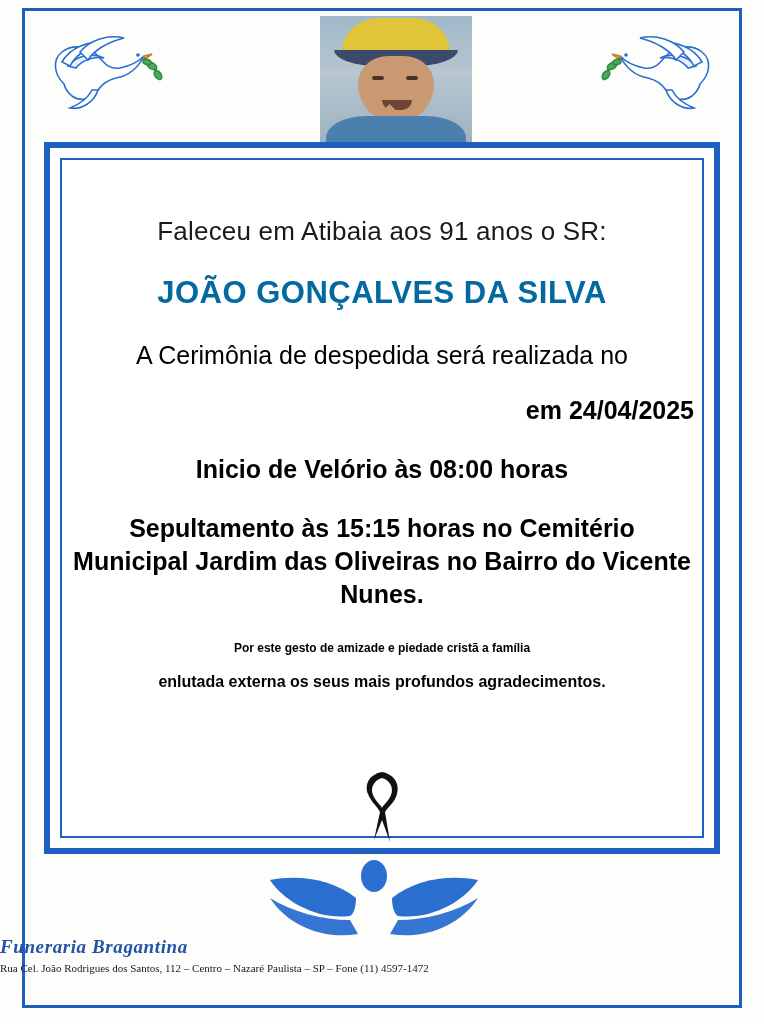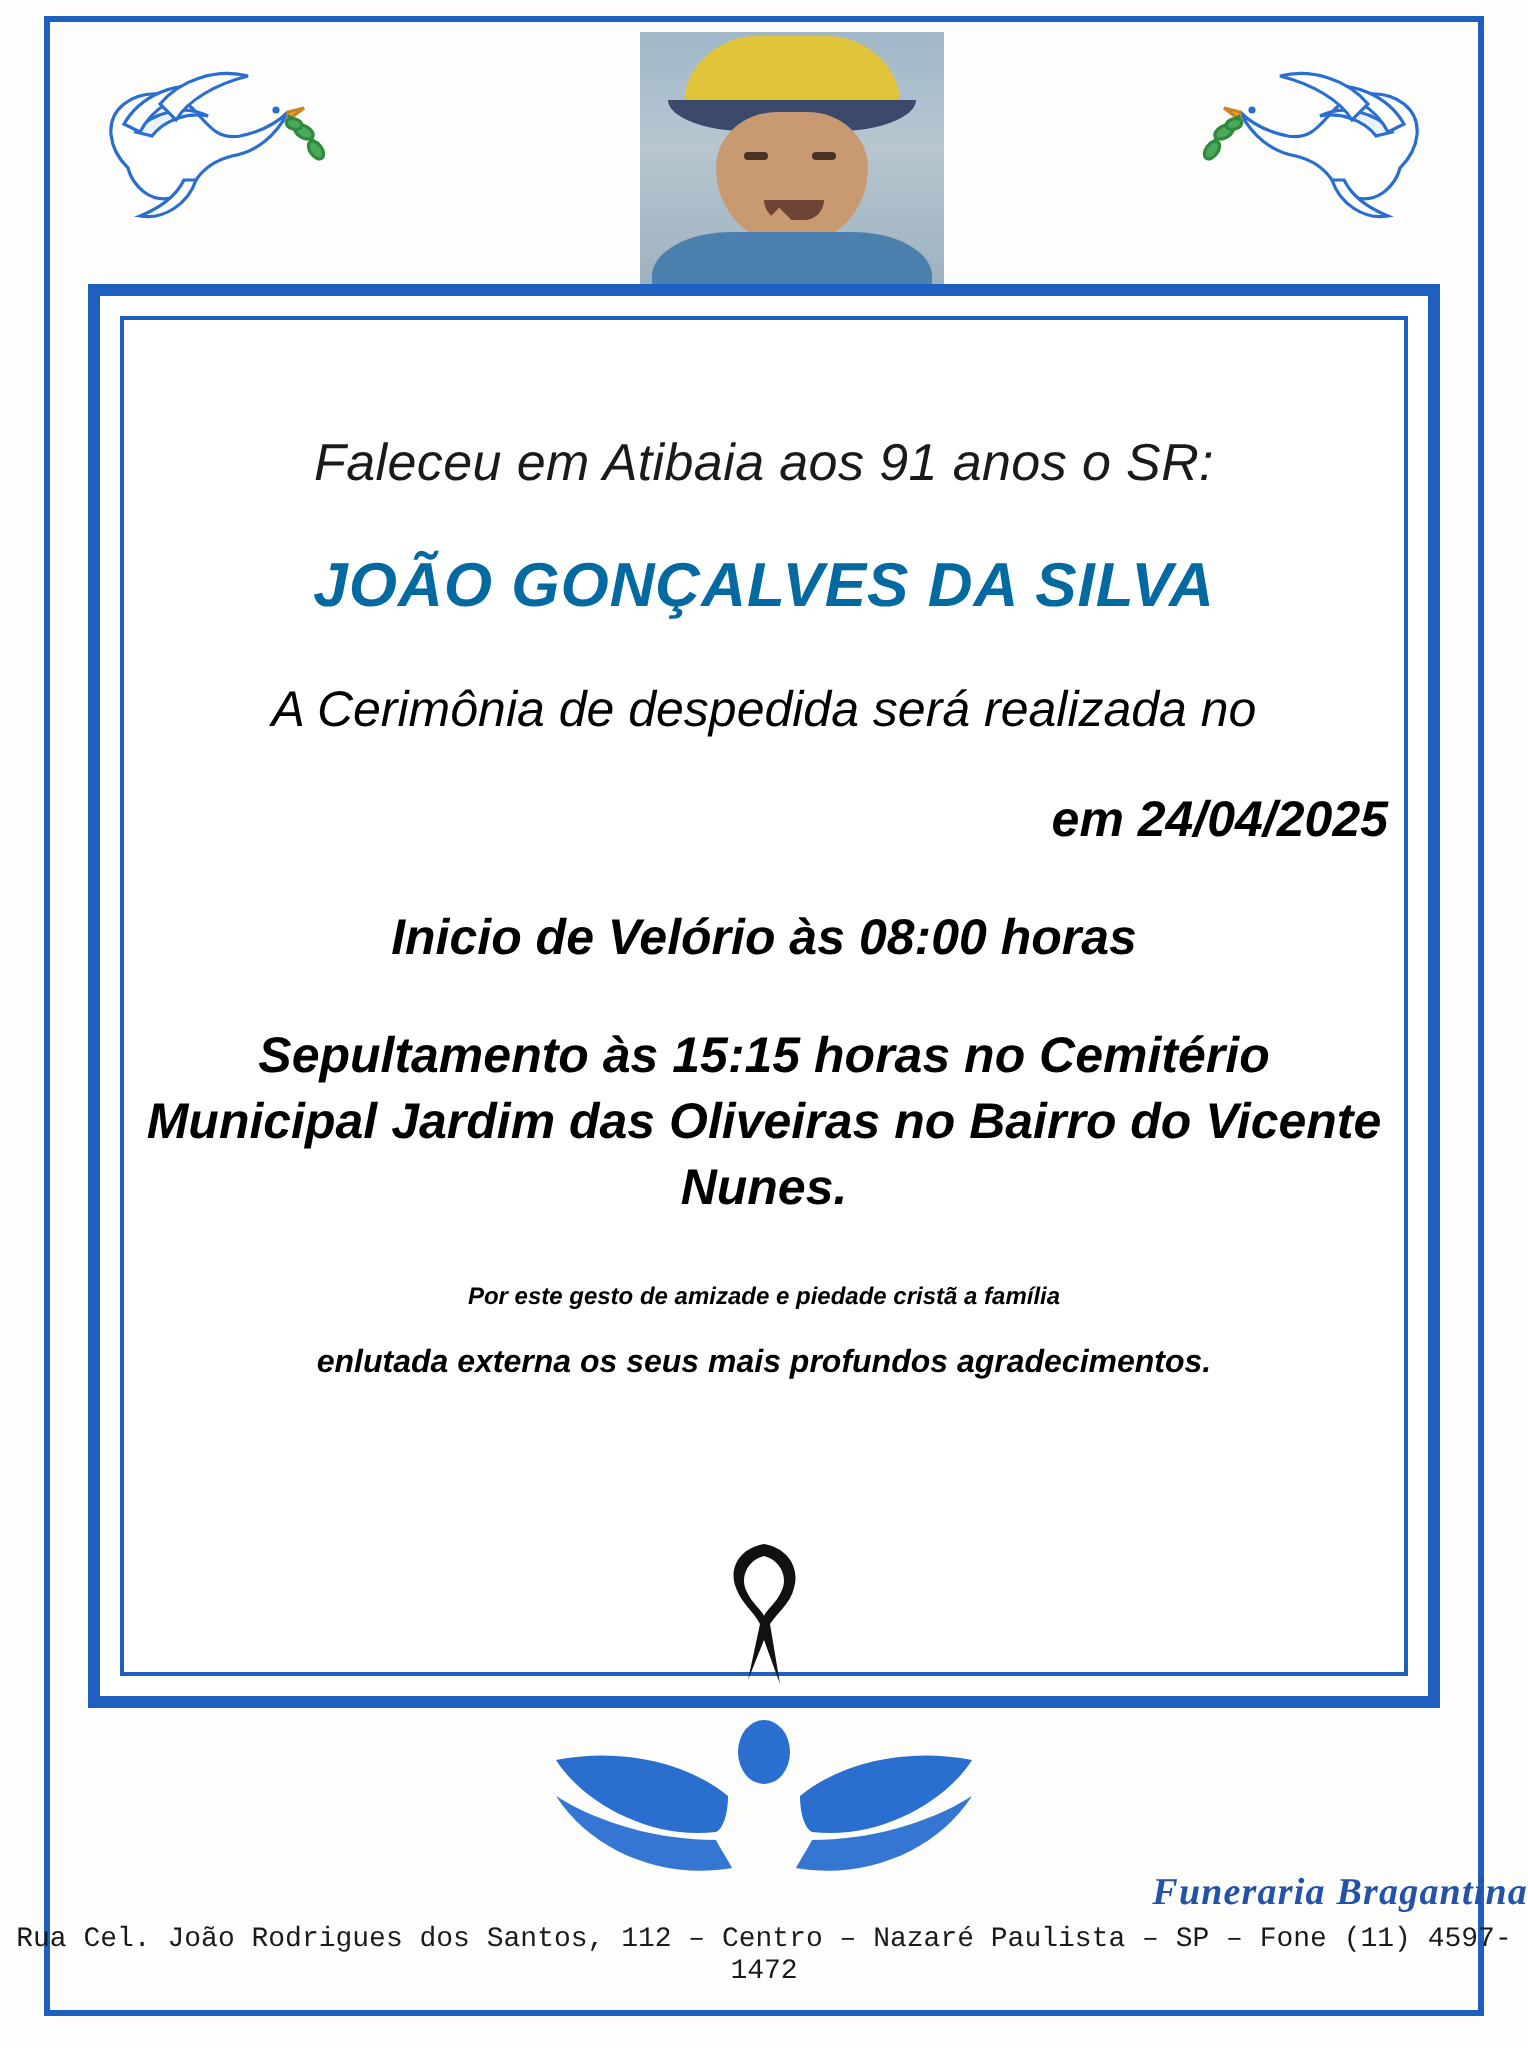--- a/index.html
+++ b/index.html
@@ -149,21 +149,20 @@
   .dove.right { right: 34px; }
 
   
   .content {
     position: absolute;
     left: 70px;
     top: 168px;
     width: 624px;
     text-align: center;
     color: #000000;
-    font-style: italic;
   }
   .line-1 {
     font-size: 26px;
     color: #1a1a1a;
     margin-top: 48px;
     letter-spacing: 0.2px;
   }
   .name {
     font-size: 31px;
     font-weight: bold;
@@ -216,43 +215,42 @@
     top: 762px;
     width: 60px;
     height: 84px;
     z-index: 3;
   }
 
   
   .logo-wrap {
     position: absolute;
     left: 0;
-    right: 0;
+    right: 17px;
     top: 858px;
-    text-align: right;
+    text-align: left;
   }
   .logo-svg { display: block; margin: 0 auto; }
   .brand {
     font-family: "Liberation Serif", serif;
     font-style: italic;
     font-weight: bold;
     font-size: 19px;
     color: #2253a8;
     letter-spacing: 0.6px;
     margin-top: -2px;
   }
   .address {
     position: absolute;
     left: 0;
     right: 0;
     top: 962px;
-    text-align: center;
-    font-size: 14px;
+    font-size: 11px;
     color: #1a1a1a;
-    font-family: Liberation Mono, monospace;
+    font-family: Liberation Serif, serif;
   }
 </style>
 </head>
 <body>
 
 <div class="poster">
 
   <div class="outer-frame"></div>
 
   <div class="dove left">

